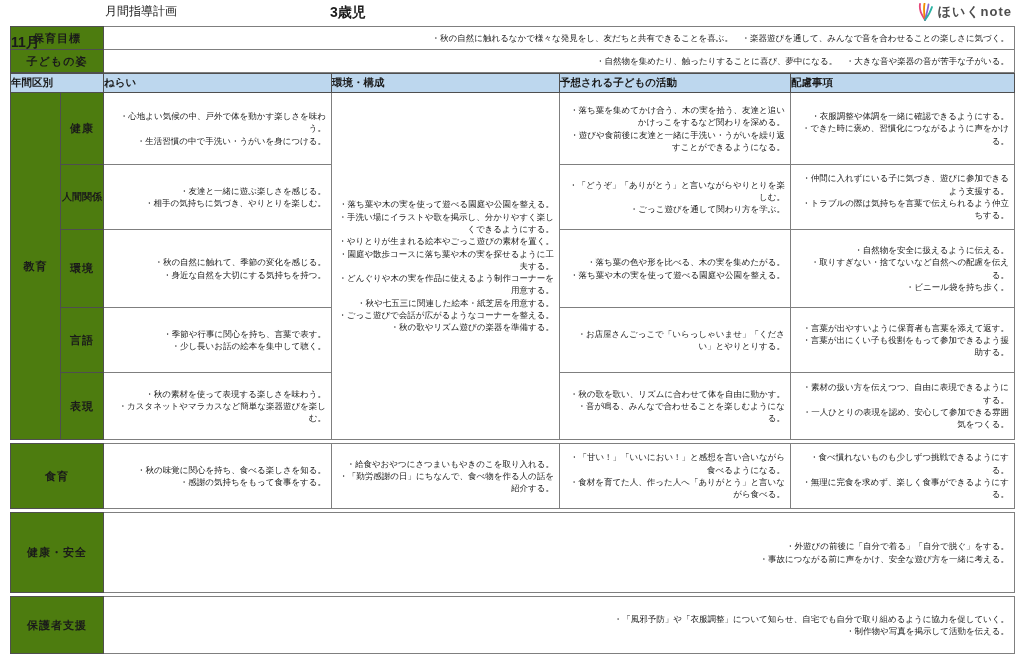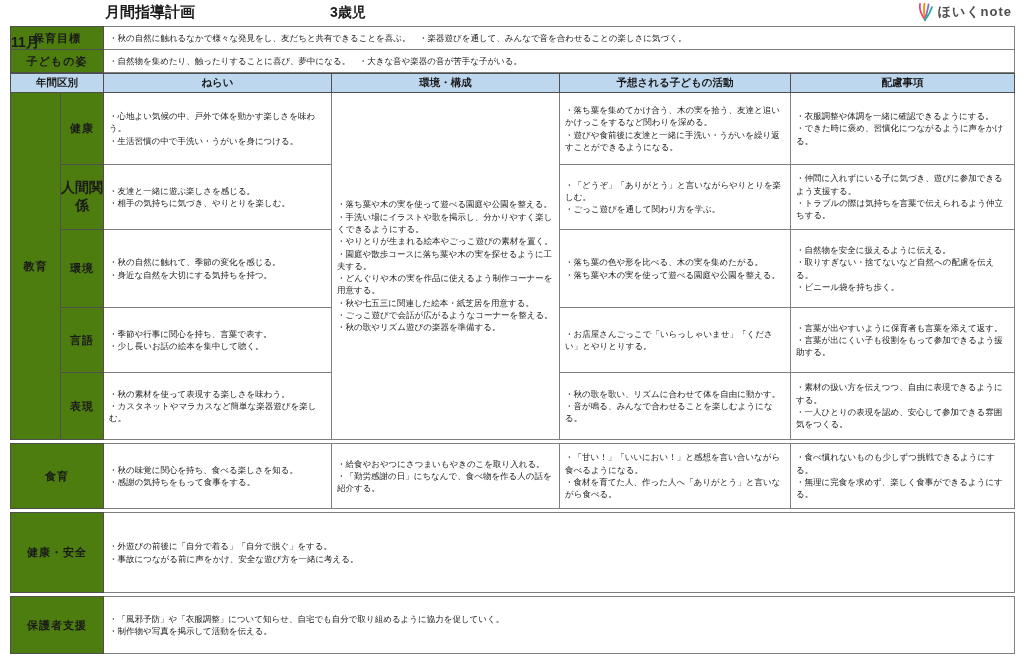--- a/index.html
+++ b/index.html
@@ -8,21 +8,21 @@
     background: #ffffff;
     font-family: "Liberation Sans", "DejaVu Sans", sans-serif;
     color: #1a1a1a;
     overflow: hidden;
   }
   .page { position: relative; width: 1024px; height: 659px; }
 
   
   .titlebar { position: relative; height: 26px; }
   .t-month   { position: absolute; left: 11px;  top: 4px; font-size: 14px; font-weight: bold; margin-top: 30px; }
-  .t-title   { position: absolute; left: 105px; top: 3px; font-size: 15px; font-weight: bold; }
+  .t-title   { position: absolute; left: 105px; top: 3px; font-size: 12px; font-weight: normal; }
   .t-age     { position: absolute; left: 330px; top: 4px; font-size: 14px; font-weight: bold; }
   .logo { position: absolute; right: 12px; top: 3px; display: flex; align-items: center; gap: 4px; }
   .logo-text { font-size: 13px; font-weight: bold; color: #4d4d4d; letter-spacing: 1px; }
 
   
   table {
     border-collapse: collapse;
     table-layout: fixed;
     width: 1004px;
     margin-left: 10px;
@@ -36,36 +36,37 @@
 
   .label-cell {
     background: #4d7c0f;
     font-weight: bold;
     text-align: center;
     vertical-align: middle;
     font-size: 11px;
     letter-spacing: 1px;
     border: 1px solid #4f4f4f;
   }
-  .label-sm { font-size: 14px; letter-spacing: 0; }
+  .label-sm { font-size: 10px; letter-spacing: 0; }
   .head-cell {
     background: #BDD7EE;
     font-weight: bold;
-    text-align: center;
+    text-align: left;
     vertical-align: middle;
     font-size: 10.5px;
     border: 1px solid #4f4f4f;
   }
   .content-cell {
     vertical-align: middle;
     font-size: 8.5px;
     line-height: 1.45;
     padding: 3px 5px;
     white-space: pre-line;
     background: #ffffff;
+    text-align: right;
   }
   .mt3 { margin-top: 3px; }
 </style>
 </head>
 <body>
 
 <div class="page">
 
   <div class="titlebar">
     <span class="t-month">11月</span>

